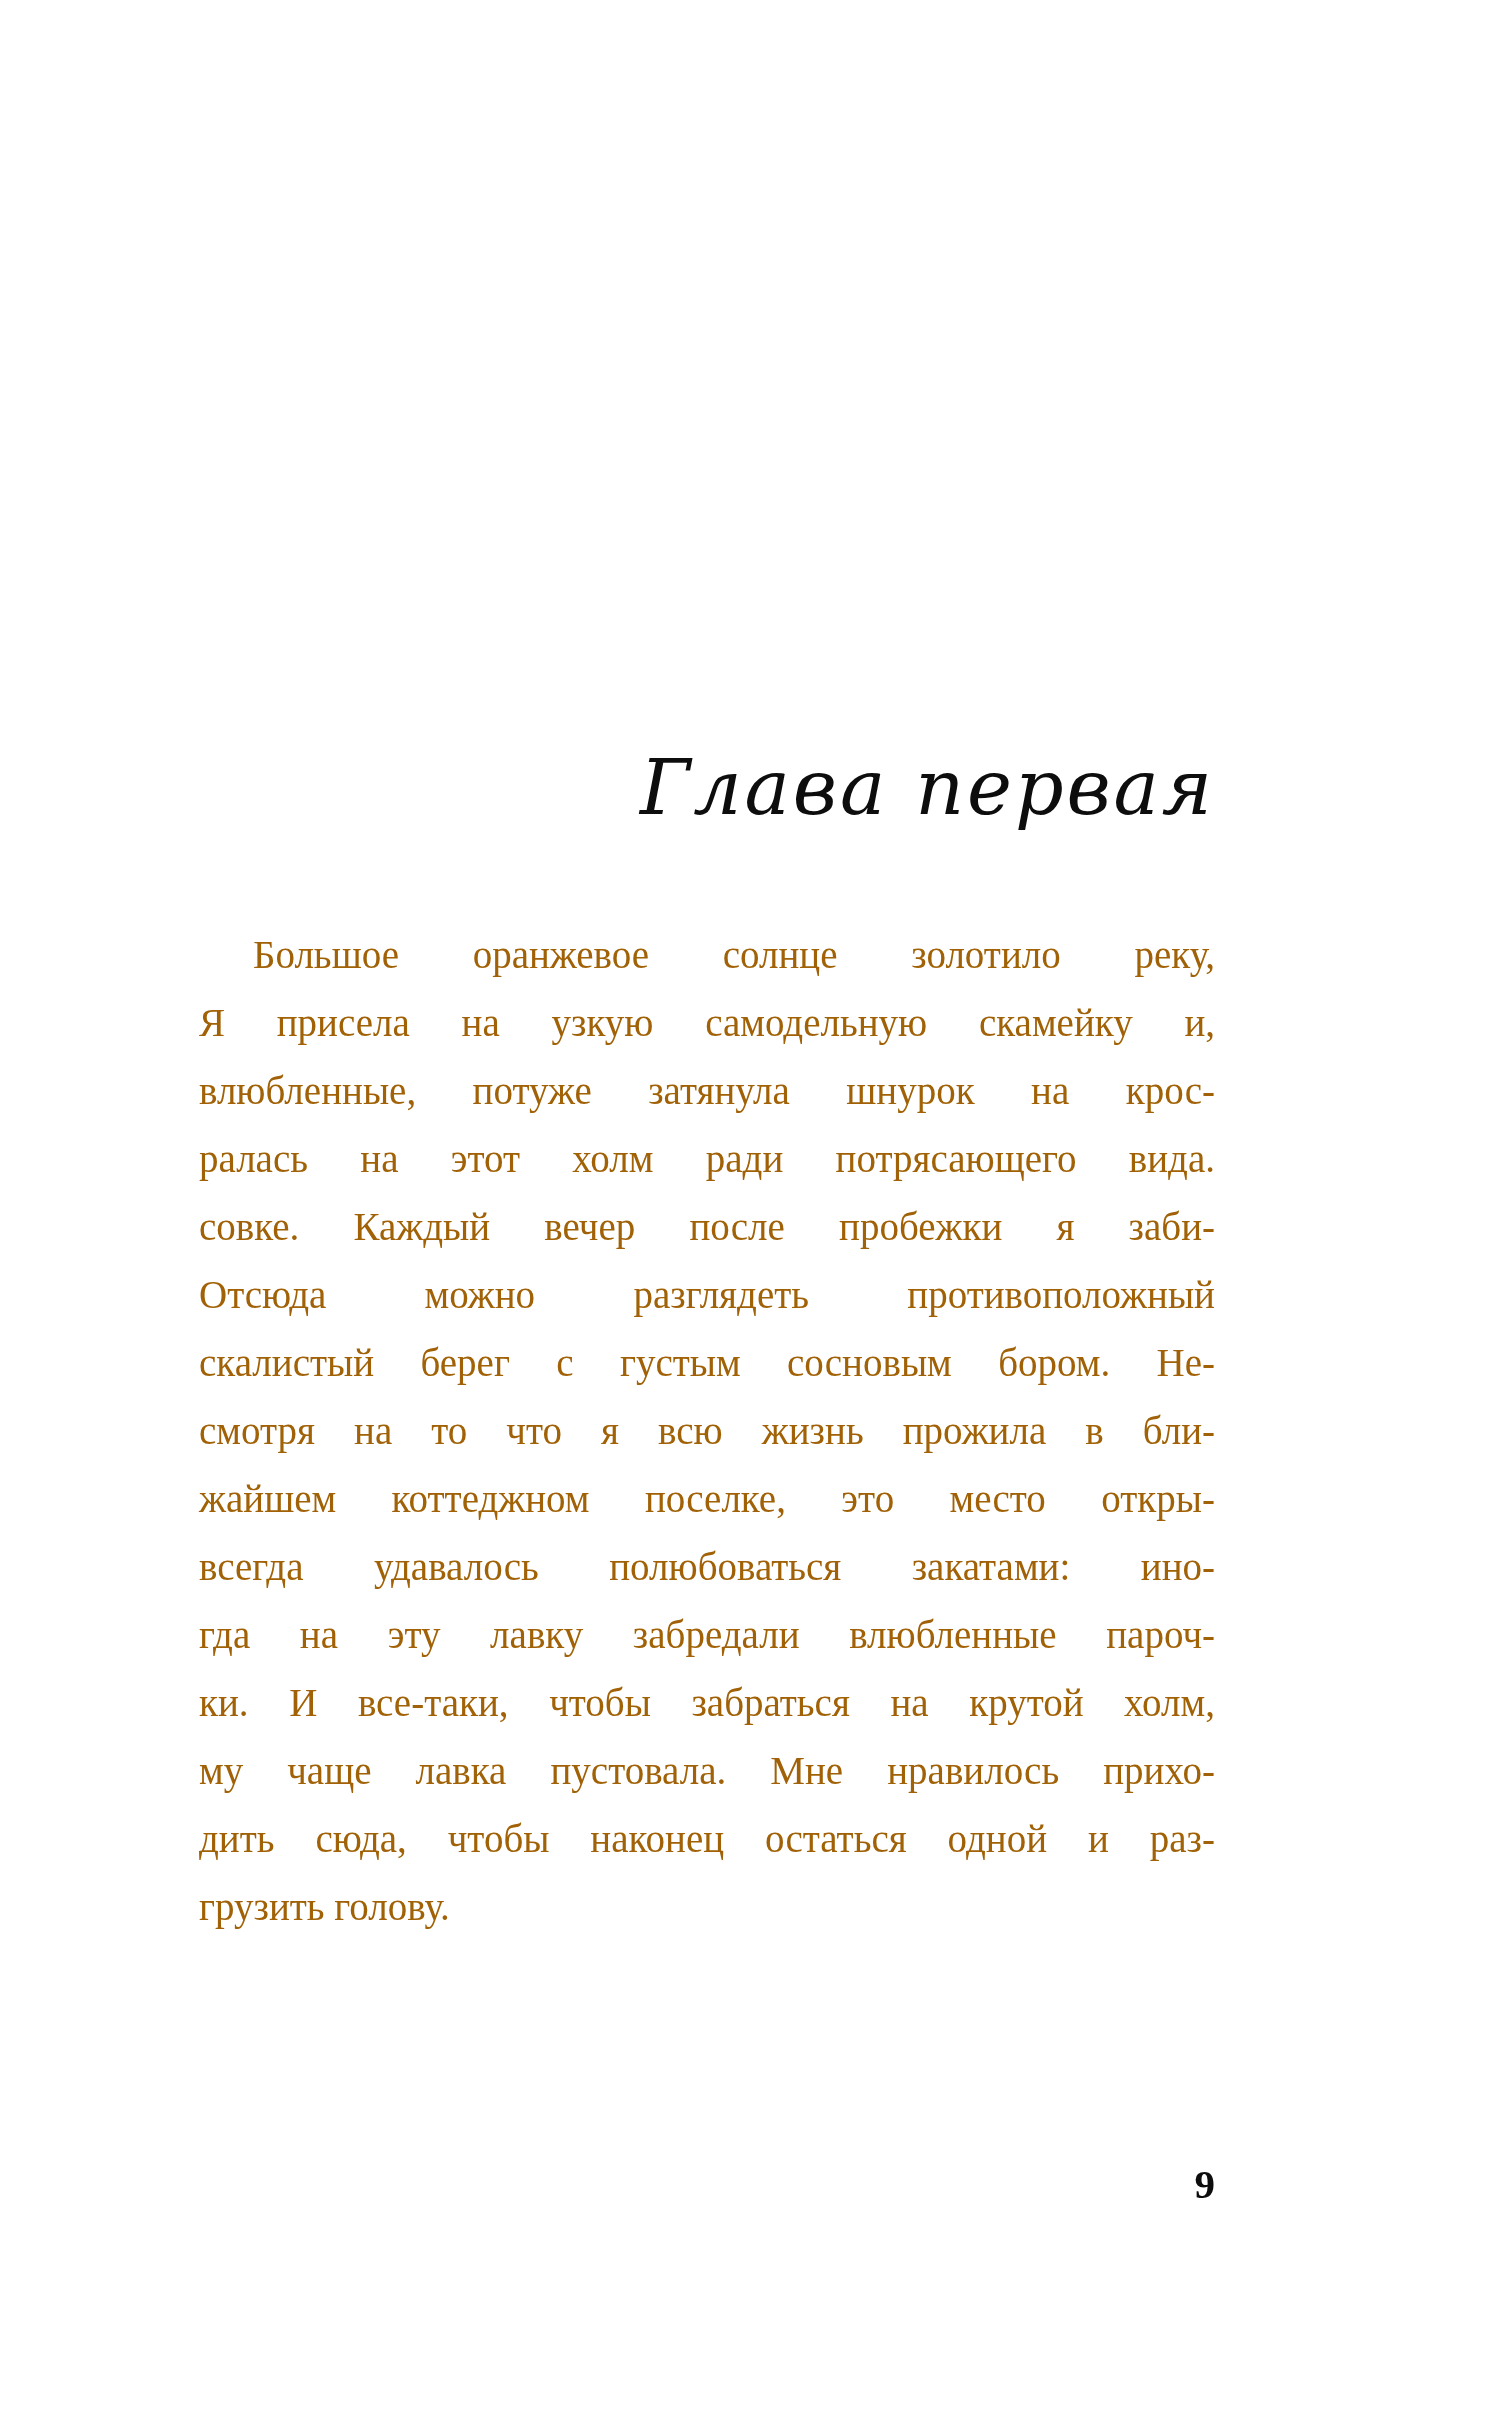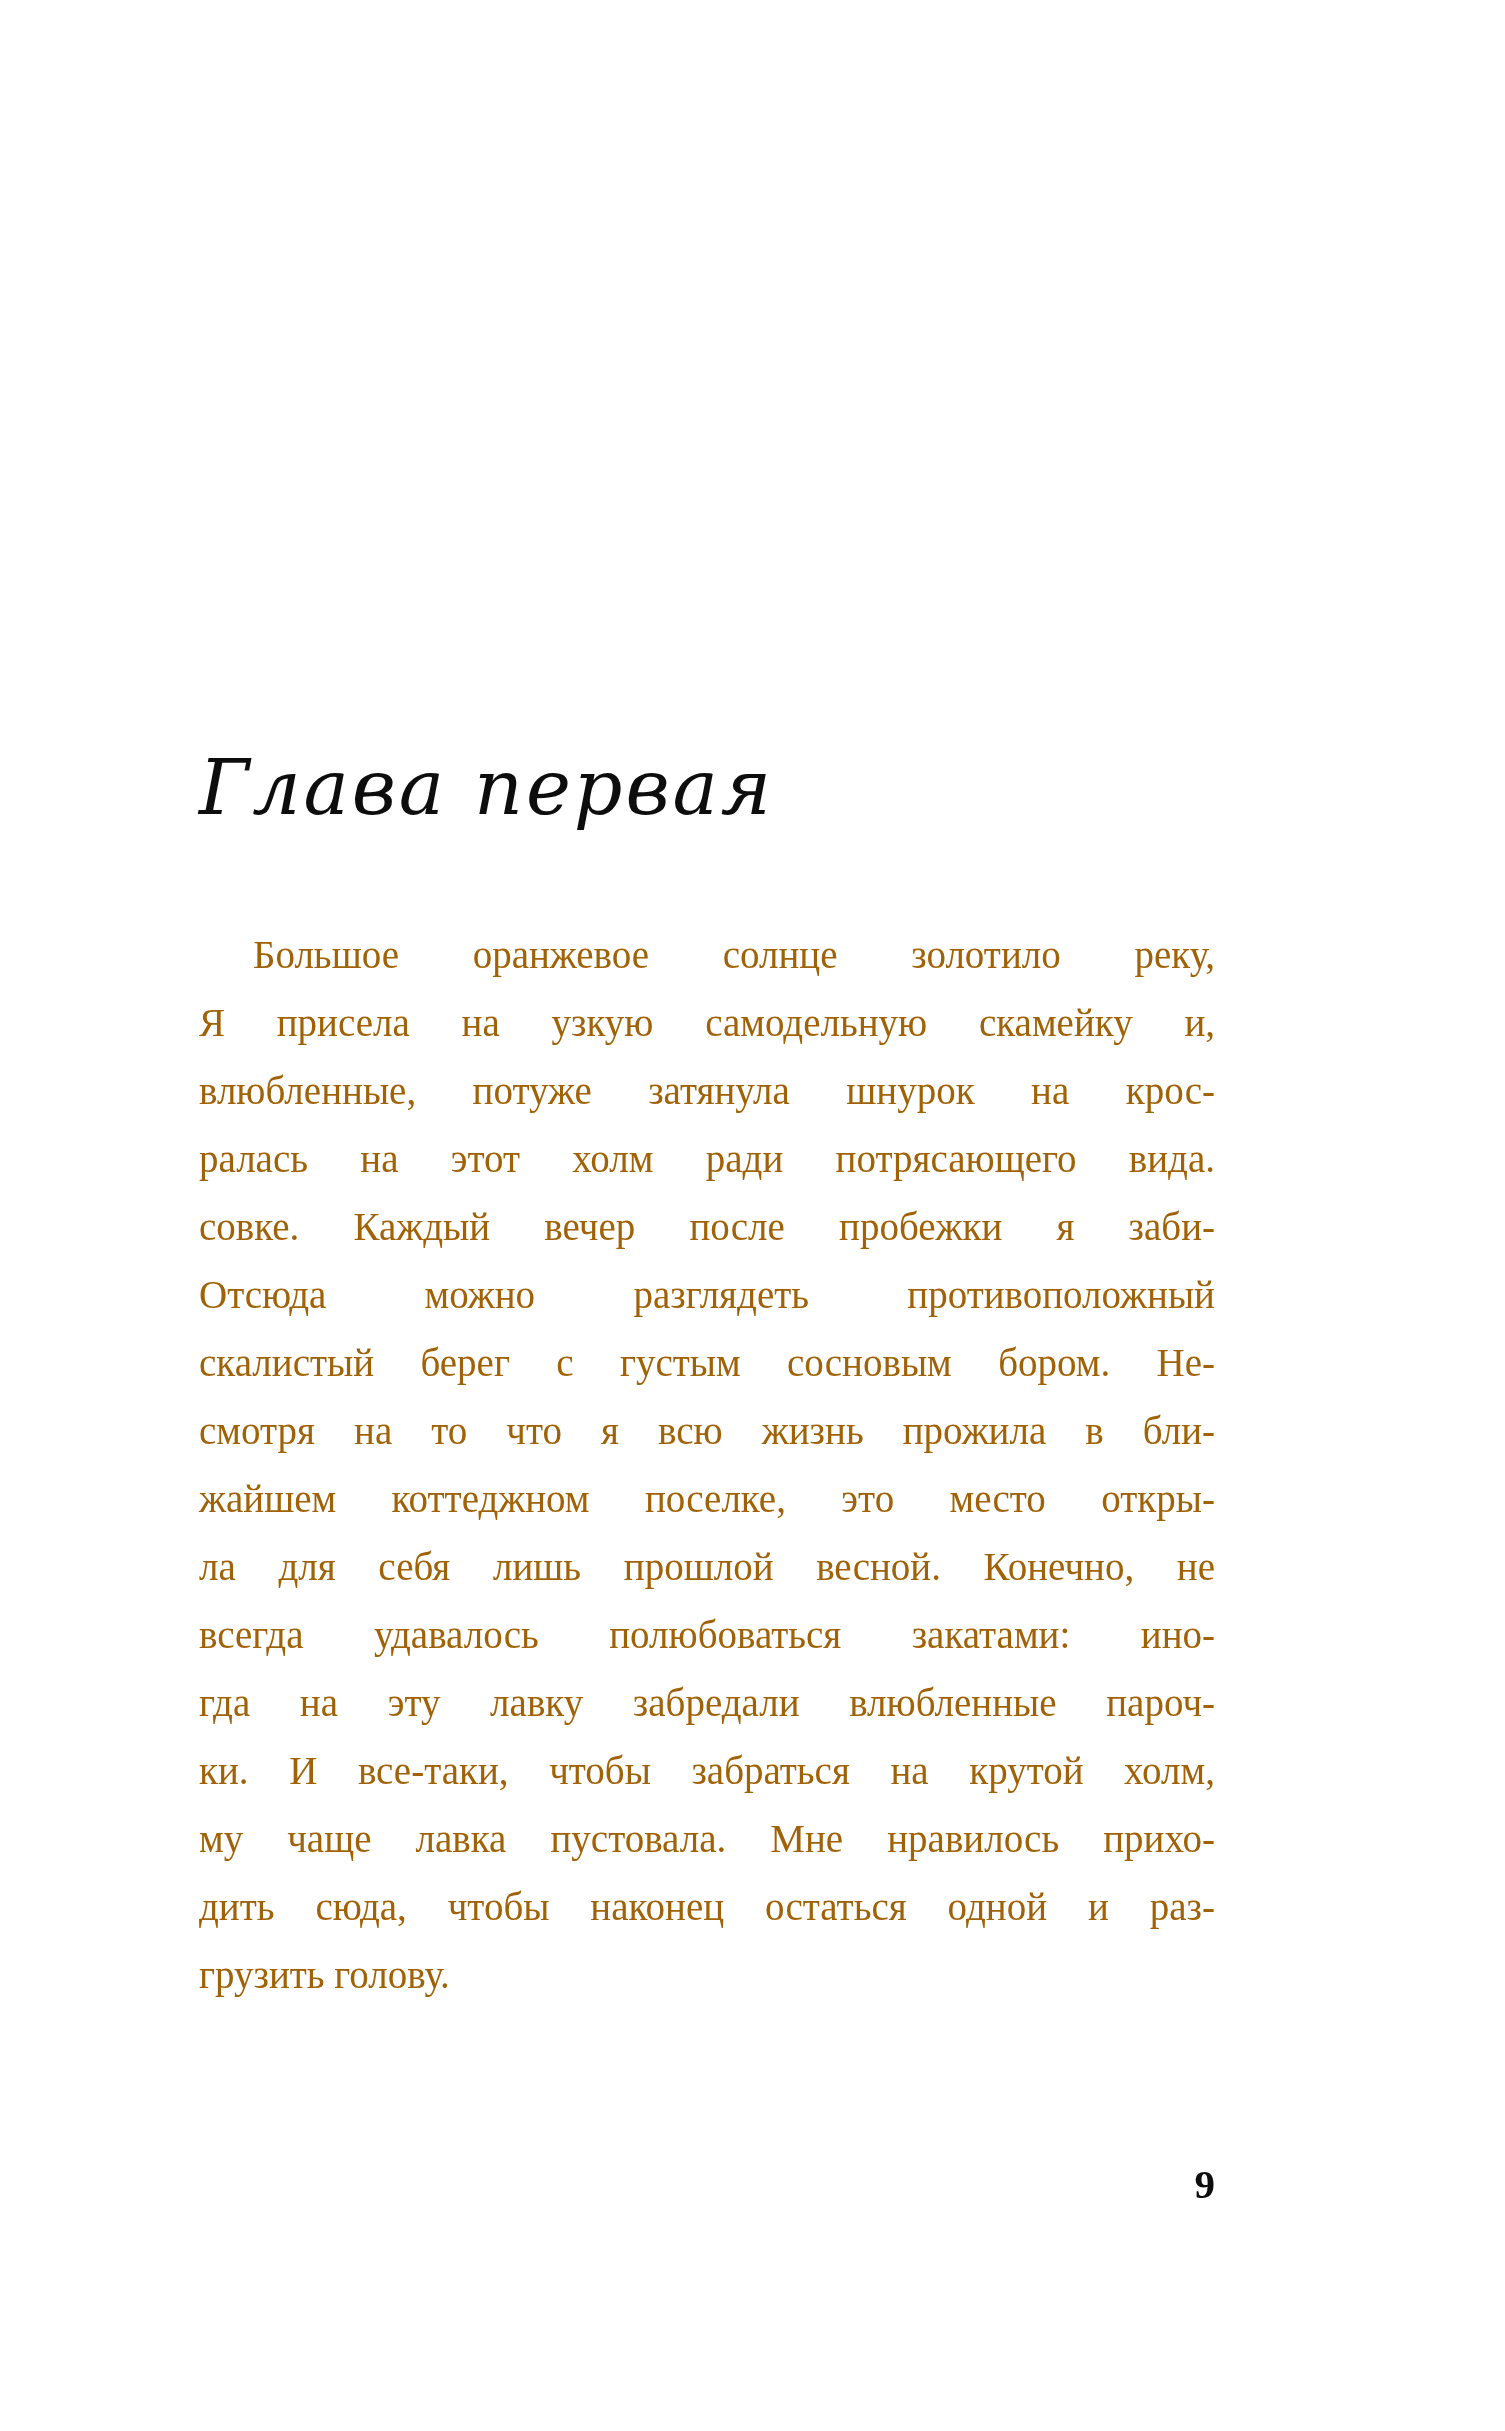--- a/index.html
+++ b/index.html
@@ -13,21 +13,21 @@
     height: 2432px;
     background: #ffffff;
     color: #101010;
     overflow: hidden;
   }
   .chapter-title {
     position: absolute;
     left: 199px;
     top: 743px;
     width: 1016px;
-    text-align: left;
+    text-align: right;
     font-family: "DejaVu Serif", serif;
     font-style: italic;
     font-size: 76px;
     font-weight: 400;
     letter-spacing: 2.9px;
     color: #0d0d0d;
     white-space: nowrap;
   }
   .paragraph {
     position: absolute;
@@ -74,21 +74,20 @@
   <div class="paragraph">
     <div class="line indent">Большое оранжевое солнце золотило реку,</div>
     <div class="line">Я присела на узкую самодельную скамейку и,</div>
     <div class="line">влюбленные, потуже затянула шнурок на крос-</div>
     <div class="line">ралась на этот холм ради потрясающего вида.</div>
     <div class="line">совке. Каждый вечер после пробежки я заби-</div>
     <div class="line">Отсюда можно разглядеть противоположный</div>
     <div class="line">скалистый берег с густым сосновым бором. Не-</div>
     <div class="line">смотря на то что я всю жизнь прожила в бли-</div>
     <div class="line">жайшем коттеджном поселке, это место откры-</div>
-    <div class="line">ла для себя лишь прошлой весной. Конечно, не</div>
     <div class="line">всегда удавалось полюбоваться закатами: ино-</div>
     <div class="line">гда на эту лавку забредали влюбленные пароч-</div>
     <div class="line">ки. И все-таки, чтобы забраться на крутой холм,</div>
     <div class="line">му чаще лавка пустовала. Мне нравилось прихо-</div>
     <div class="line">дить сюда, чтобы наконец остаться одной и раз-</div>
     <div class="line last">грузить голову.</div>
   </div>
 
   <div class="page-number">9</div>
 

